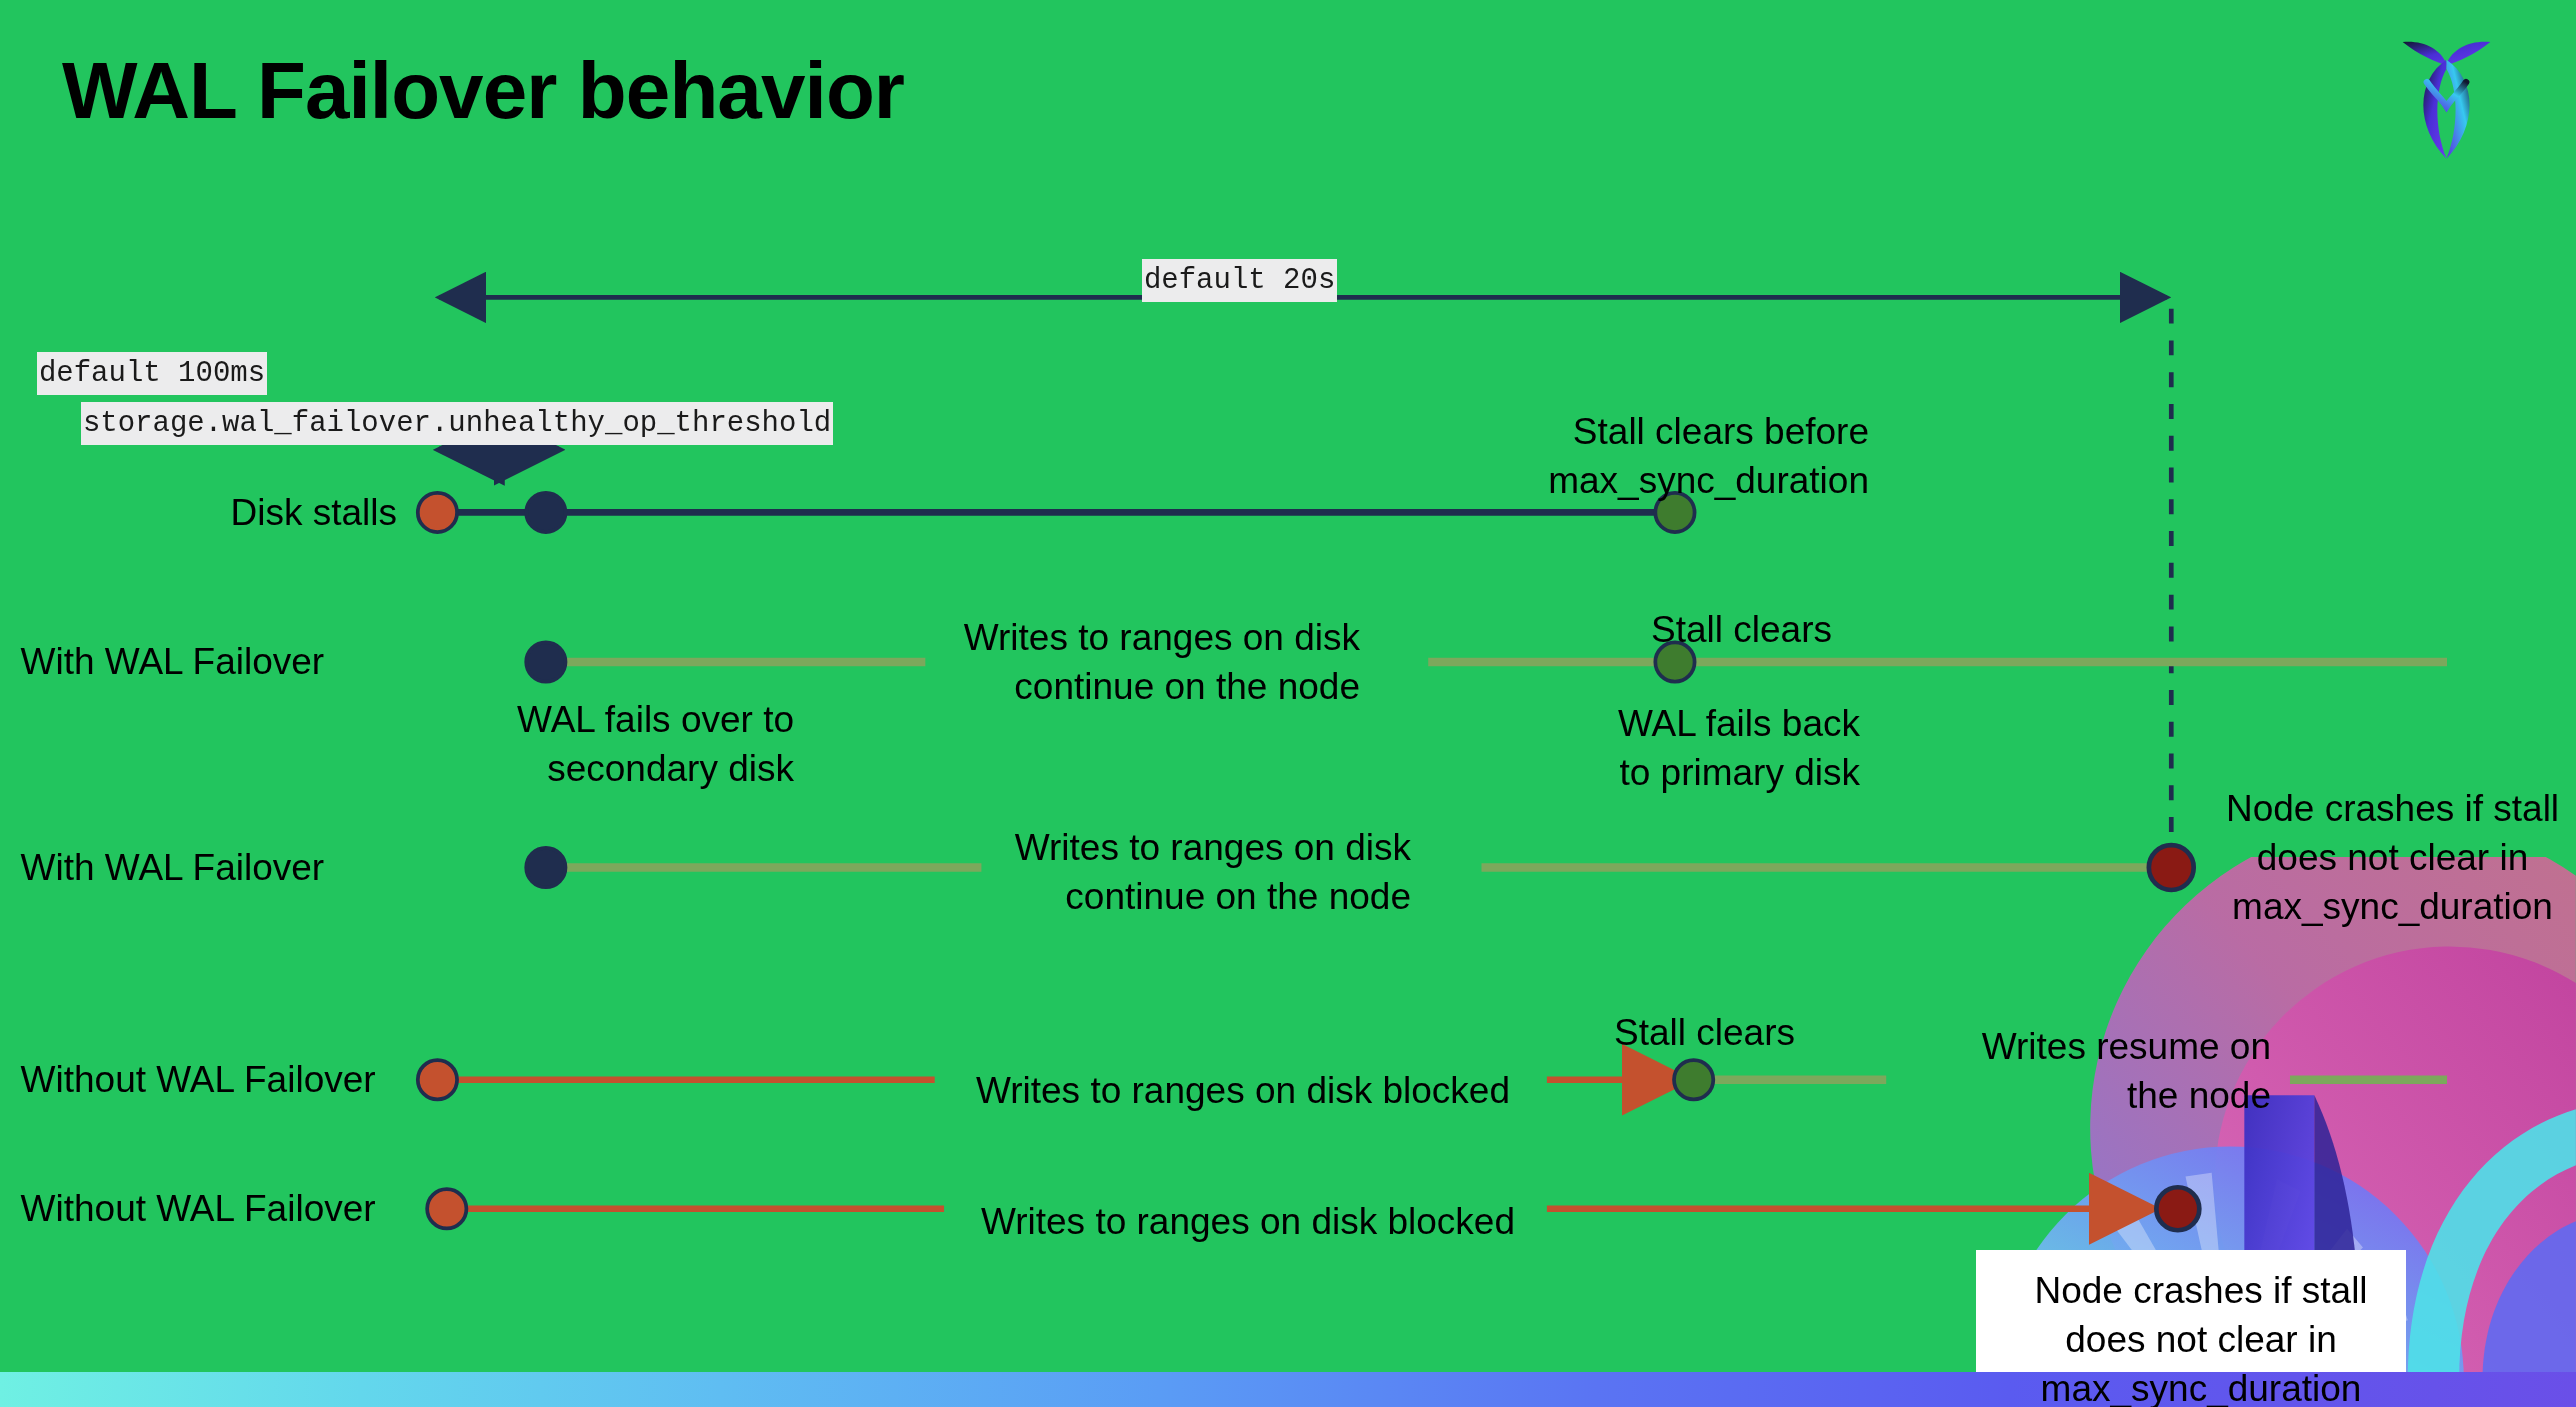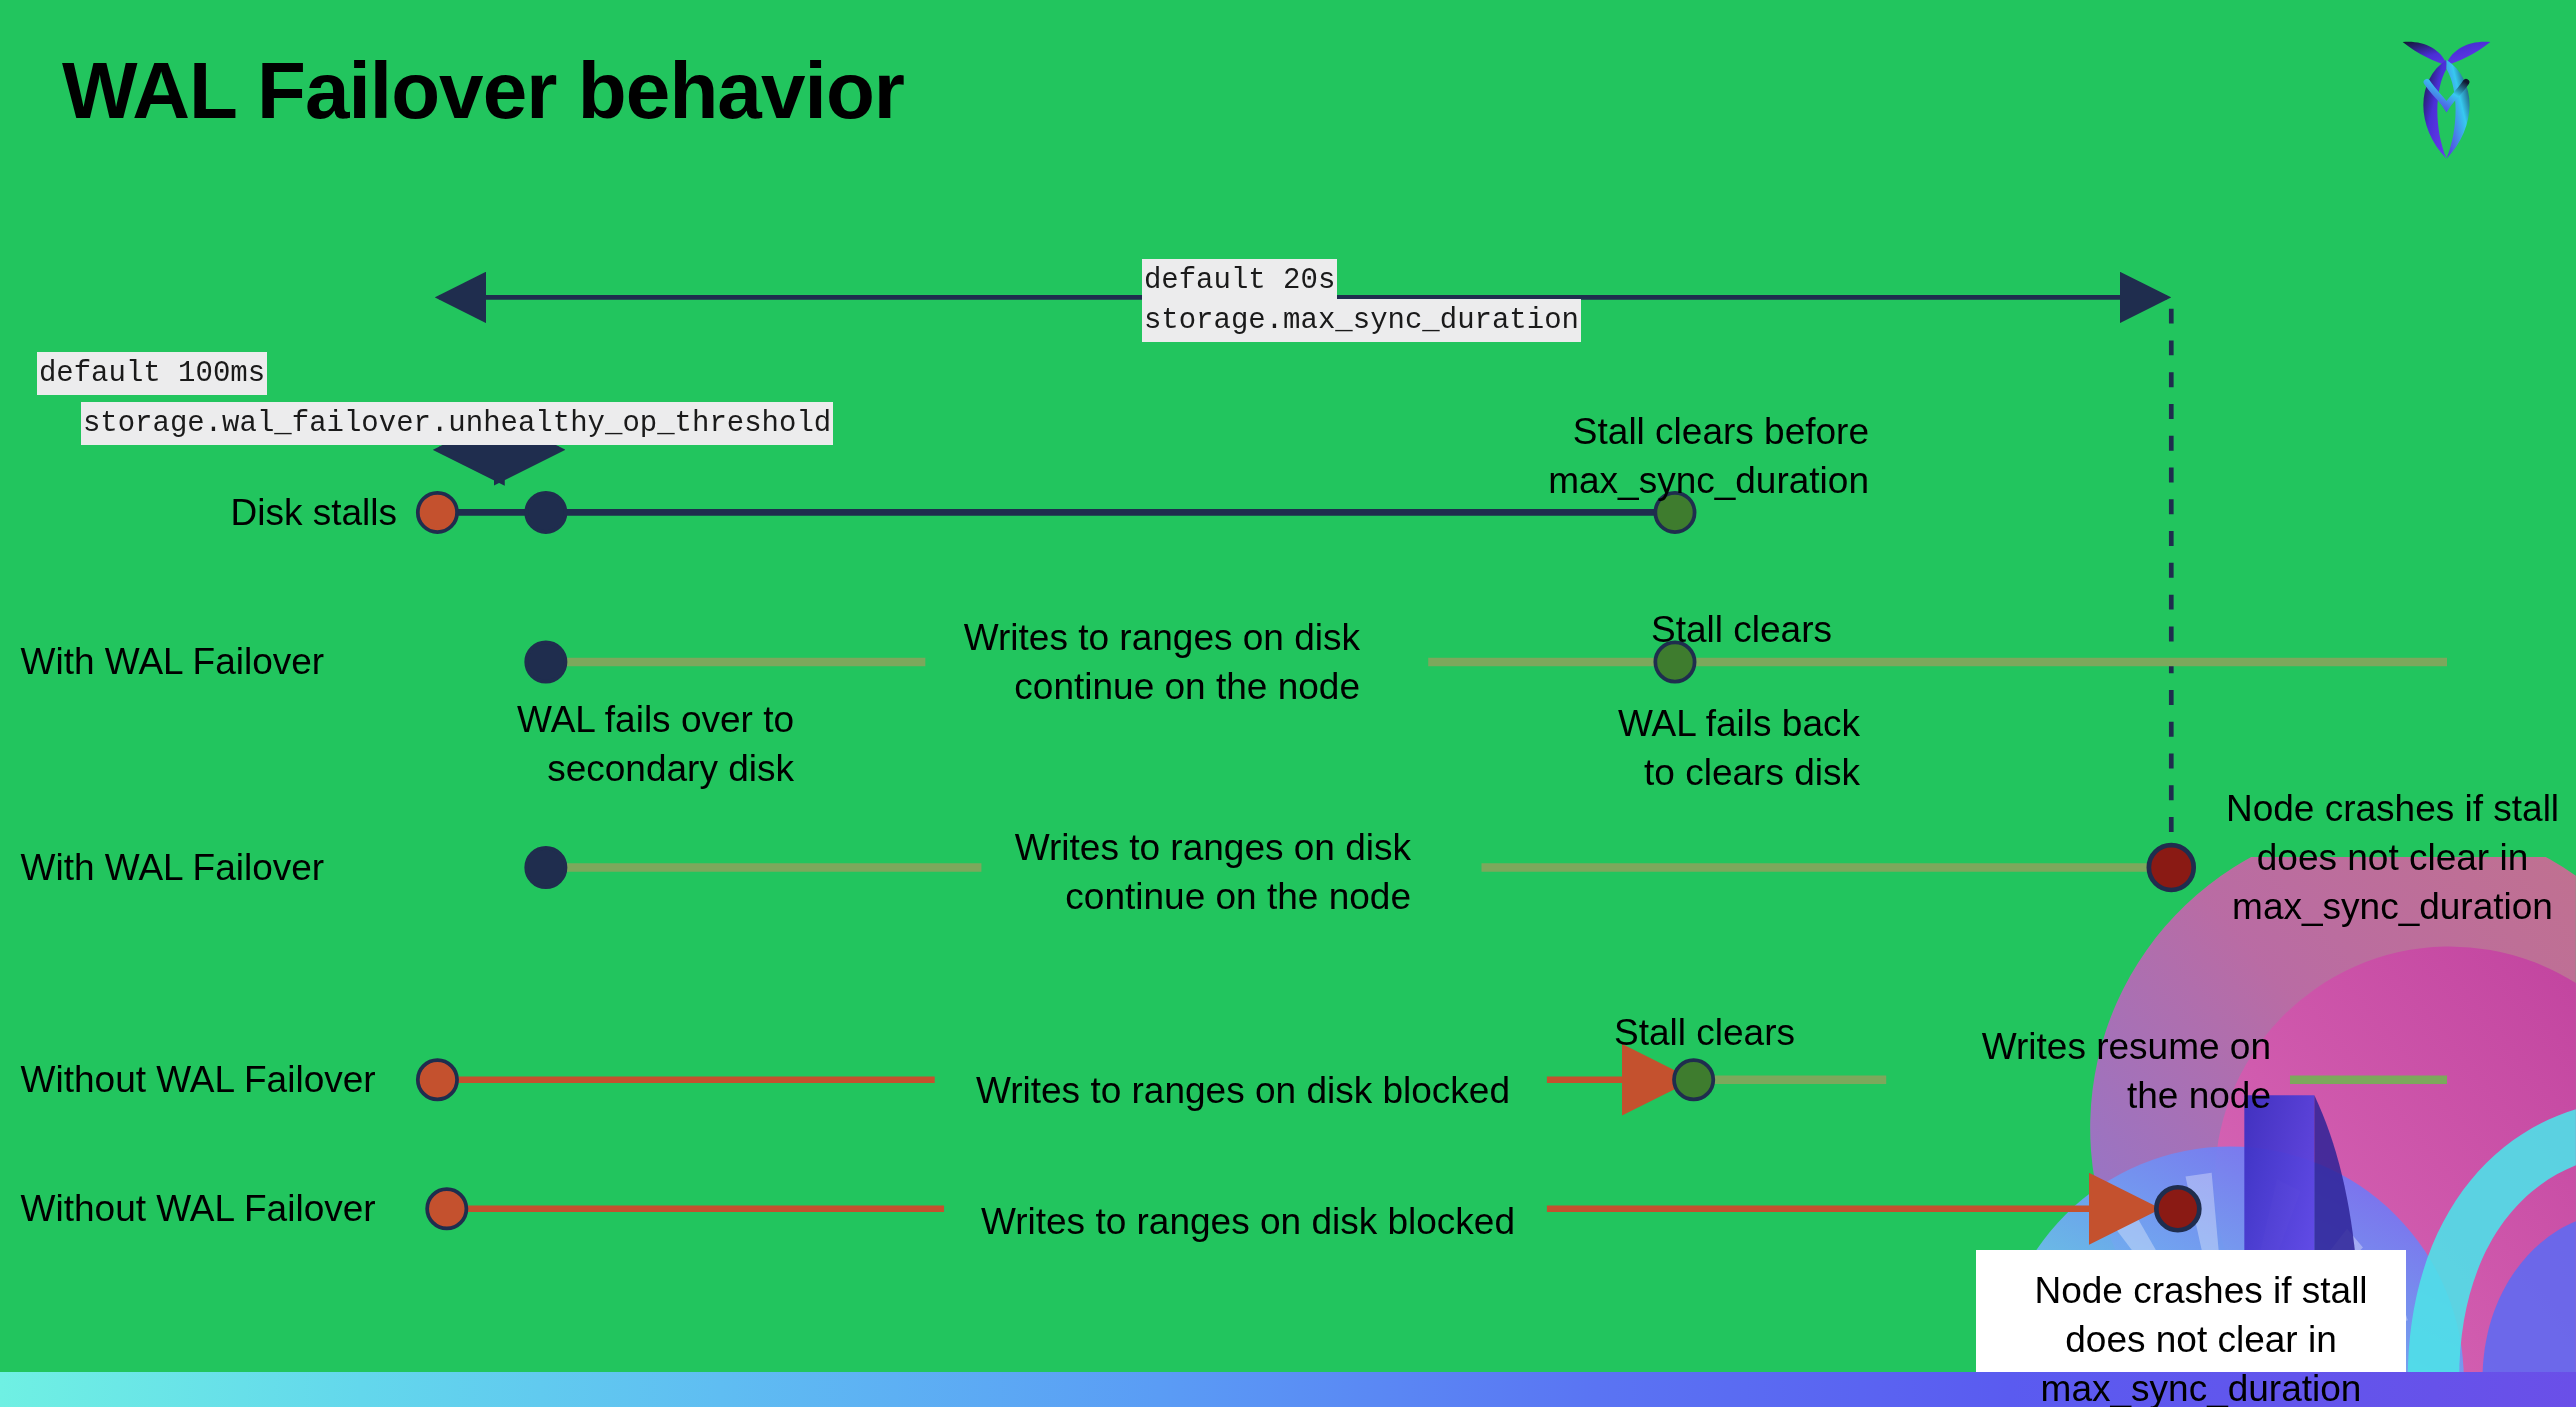--- a/index.html
+++ b/index.html
@@ -230,21 +230,20 @@
 
     <g>
       <line x1="478" y1="1293" x2="1010" y2="1293" stroke="#C4512E" stroke-width="7"></line>
       <line x1="1655" y1="1293" x2="2305" y2="1293" stroke="#C4512E" stroke-width="7" marker-end="url(#redArrowR)"></line>
       <circle cx="478" cy="1293" r="21" fill="#C4512E" stroke="#1F2D4E" stroke-width="4"></circle>
       <circle cx="2330" cy="1293" r="23" fill="#8A1A14" stroke="#1F2D4E" stroke-width="5"></circle>
     </g>
   </svg>
 
   <div class="code-chip" style="left:1142px; top:259px;">default 20s</div>
-  <div class="code-chip" style="left:1142px; top:299px;">storage.max_sync_duration</div>
 
   <div class="code-chip" style="left:37px; top:352px;">default 100ms</div>
   <div class="code-chip" style="left:37px; top:402px;margin-left:44px;">storage.wal_failover.unhealthy_op_threshold</div>
 
   <div class="row-label" style="left:0px; top:492px; width:397px;">Disk stalls</div>
 
   <div class="row-label" style="left:0px; top:641px; width:327px; text-align:left; padding-left:20.6px;">With WAL Failover</div>
 
   <div class="row-label" style="left:0px; top:847px; width:327px; text-align:left; padding-left:20.6px;">With WAL Failover</div>
 
@@ -257,21 +256,21 @@
 
   <div class="callout" style="left:439px; top:696px; width:355px;">WAL fails over to
 secondary disk</div>
 
   <div class="callout" style="left:921px; top:614px; width:439px;">Writes to ranges on disk
 continue on the node</div>
 
   <div class="callout" style="left:1514px; top:606px; width:318px;">Stall clears</div>
 
   <div class="callout" style="left:1486px; top:700px; width:374px;">WAL fails  back
-to clears disk</div>
+to primary disk</div>
 
   <div class="callout" style="left:972px; top:824px; width:439px;">Writes to ranges on disk
 continue on the node</div>
 
   <div class="callout left-align" style="left:2215px; top:785px; width:355px;">Node crashes if stall
 does not clear in
 max_sync_duration</div>
 
   <div class="callout" style="left:930px; top:1067px; width:580px;">Writes to ranges on disk  blocked</div>
 

